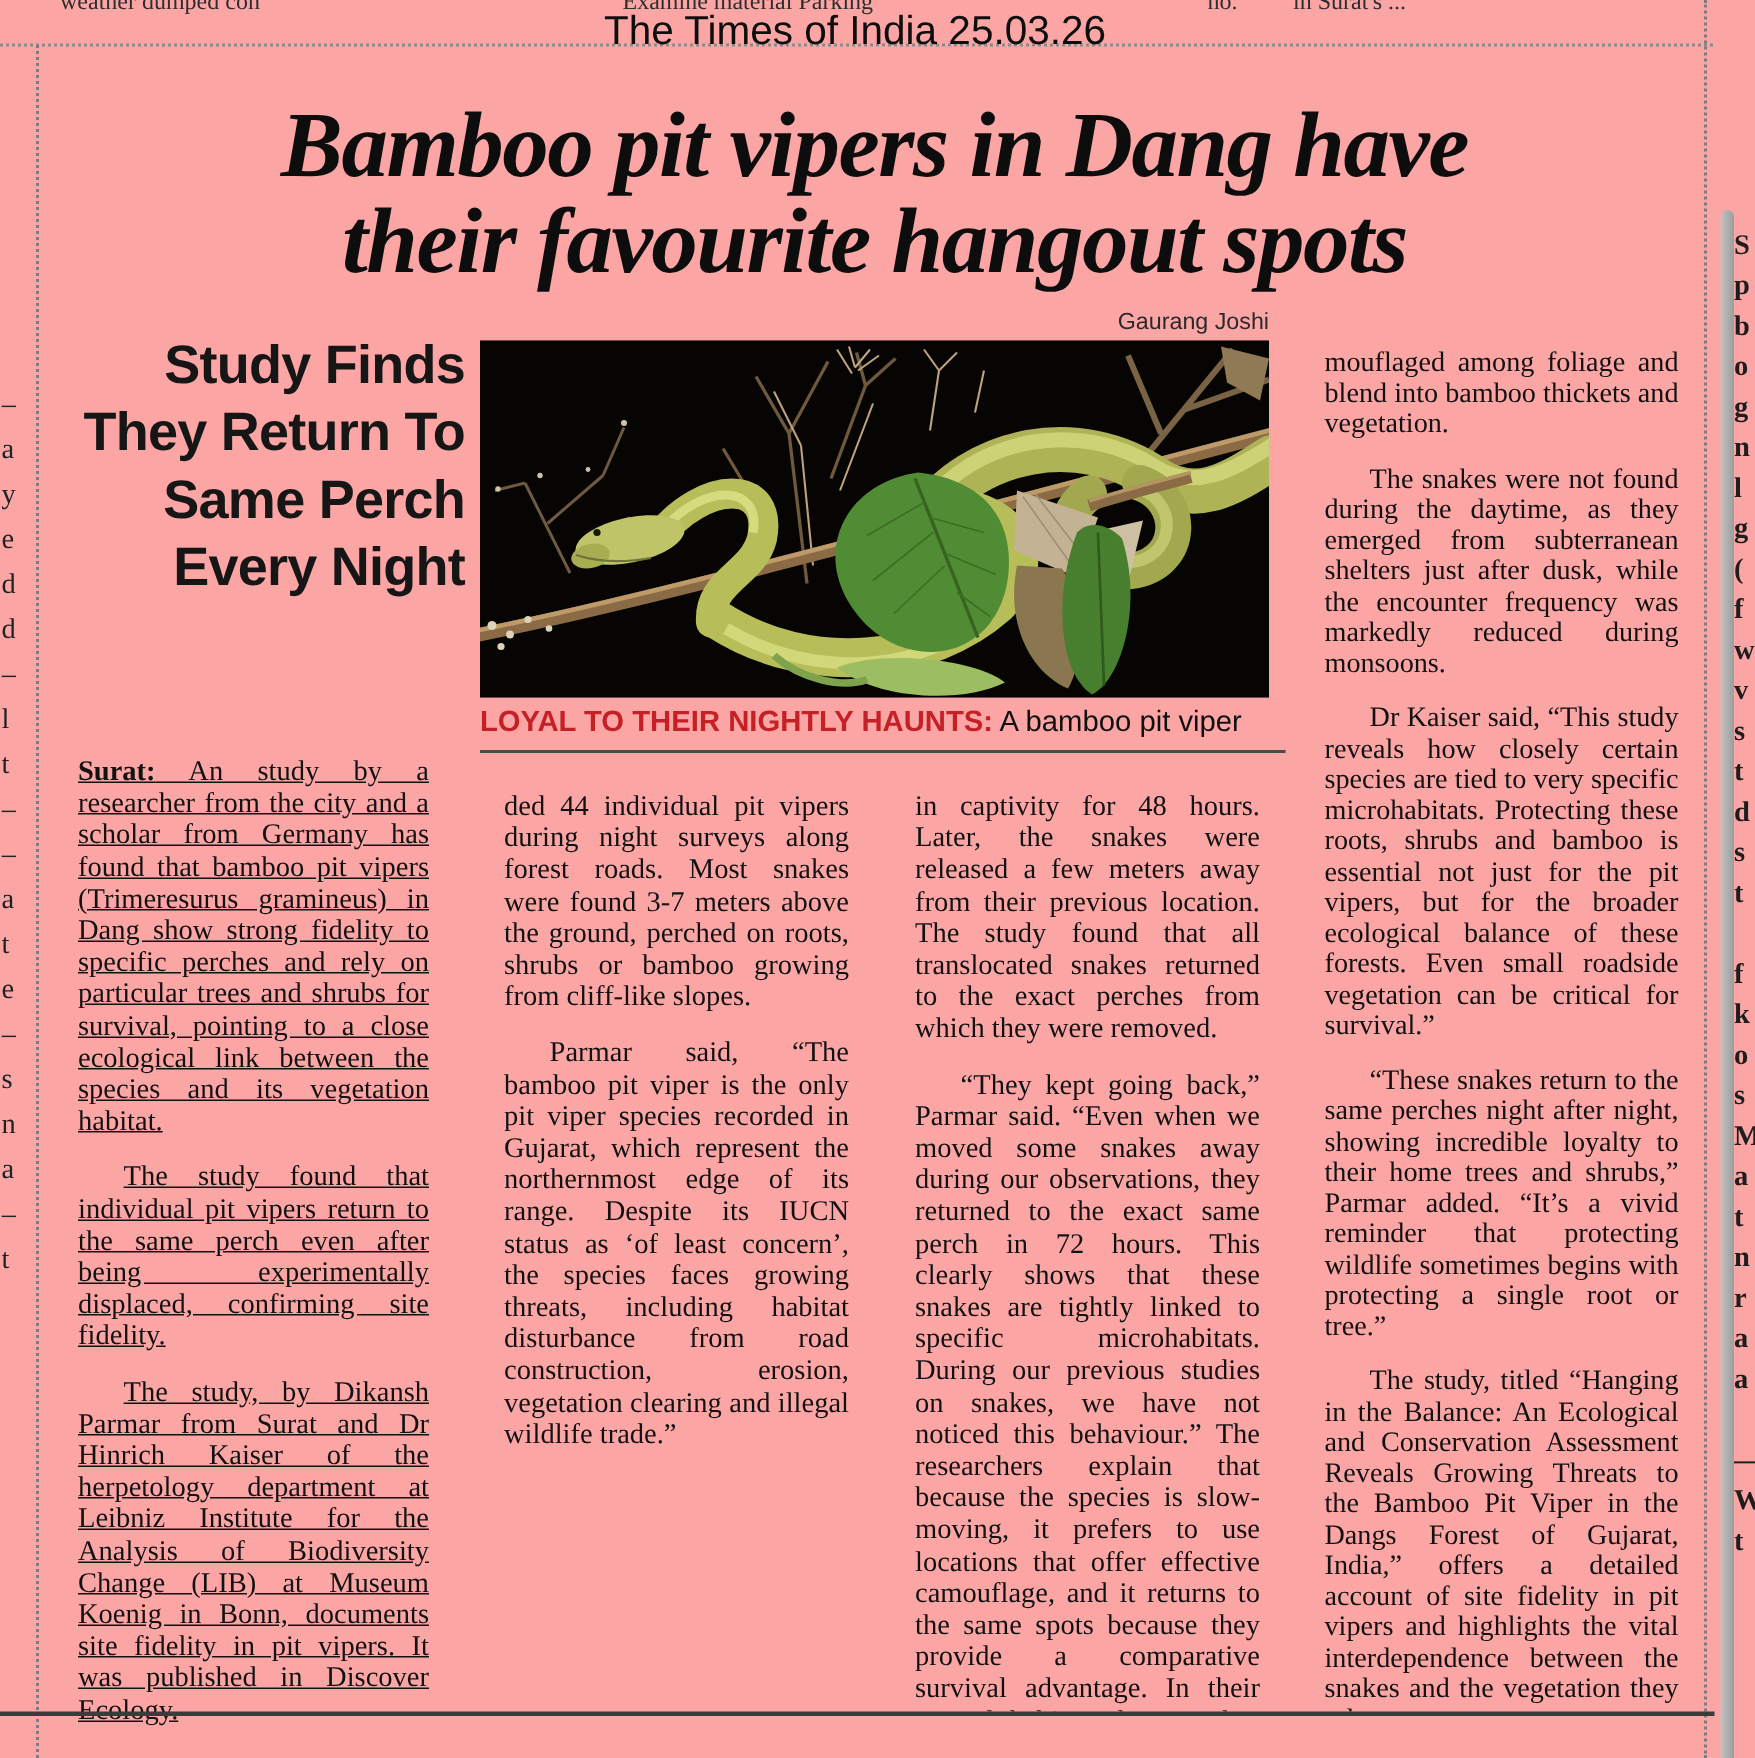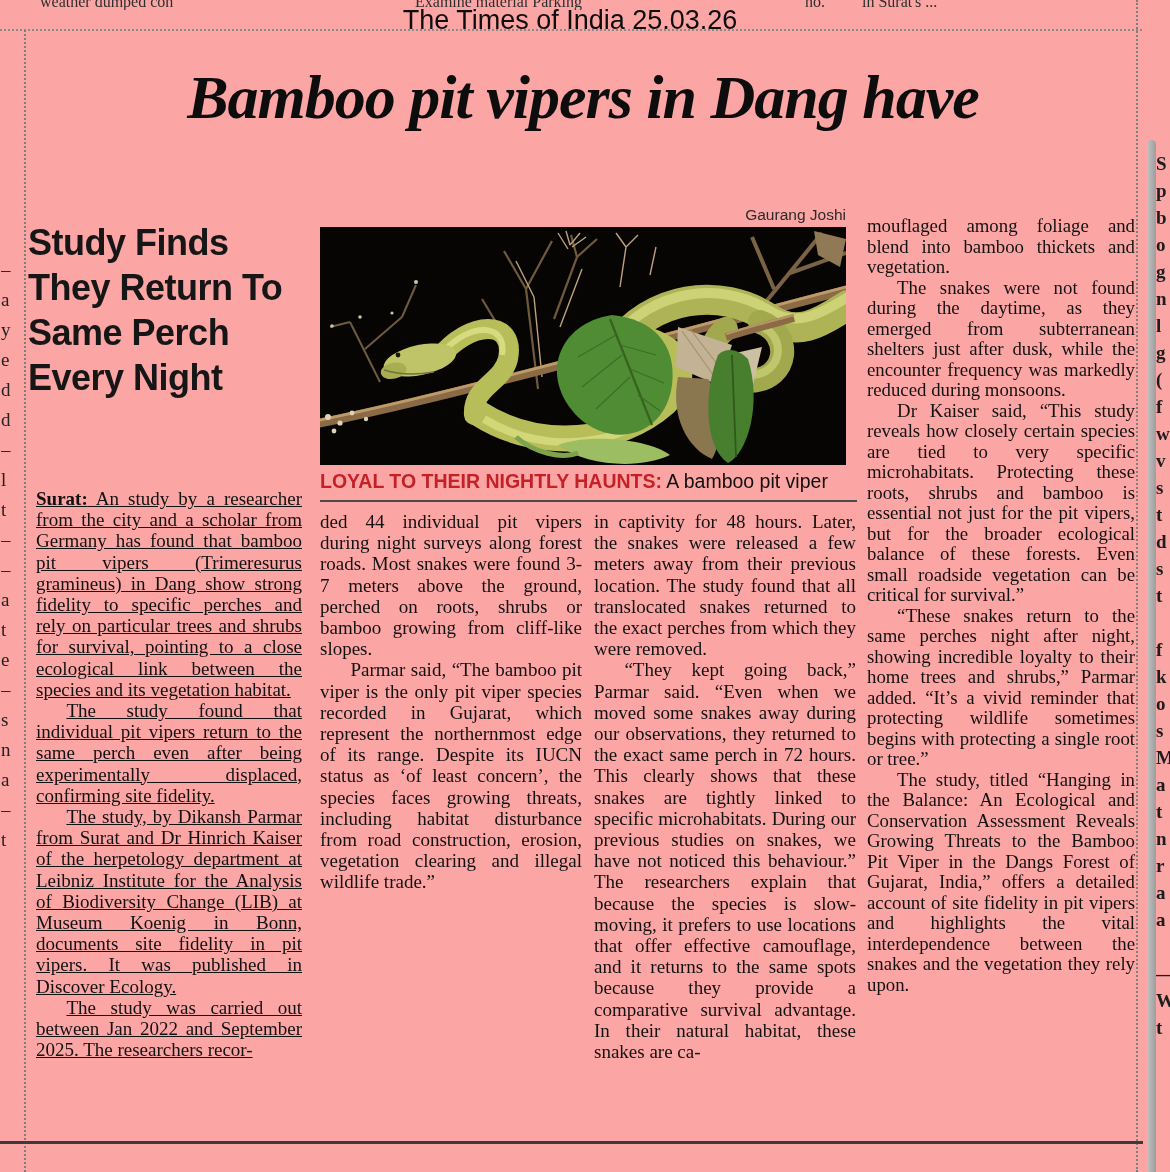--- a/index.html
+++ b/index.html
@@ -23,40 +23,40 @@
   .edge-col-left{left:1px;top:255px;width:13px;height:880px;overflow:hidden;
                  font-size:19px;line-height:30px;white-space:pre-line;color:#222;}
   .bottom-rule{top:1141px;left:0;width:1143px;height:3px;background:#3b3b3b;}
 
   
   .headline{left:30px;width:1106px;text-align:center;font-style:italic;font-weight:bold;
             font-size:62px;letter-spacing:-1px;color:#0d0d0d;line-height:74px;}
   .hl1{top:48px;margin-top:12px;} .hl2{top:124px;}
 
   
-  .deck{left:28px;top:220px;width:282px;text-align:left;
+  .deck{left:28px;top:220px;width:282px;text-align:right;
         font-family:"Liberation Sans","DejaVu Sans",sans-serif;font-weight:bold;
         font-size:36px;line-height:45px;letter-spacing:-0.5px;color:#161616;white-space:pre-line;}
   .byline-name{left:28px;top:404px;width:282px;text-align:center;
         font-family:"Liberation Sans","DejaVu Sans",sans-serif;font-weight:bold;font-size:20px;color:#111;}
   .byline-handle{left:28px;top:428px;width:282px;text-align:center;
         font-family:"Liberation Sans","DejaVu Sans",sans-serif;font-size:19px;color:#1c1c1c;}
 
   
   .credit{left:320px;top:206px;width:526px;text-align:right;
           font-family:"Liberation Sans","DejaVu Sans",sans-serif;font-size:15.5px;color:#2a2a2a;}
   .photo{left:320px;top:227px;width:526px;height:238px;background:#070503;overflow:hidden;}
   .caption{left:320px;top:470px;width:537px;font-family:"Liberation Sans","DejaVu Sans",sans-serif;
            font-size:19.5px;color:#101010;white-space:nowrap;}
   .caption .red{font-weight:bold;}
   .caption-rule{left:320px;top:500px;width:537px;height:2px;background:#4a4a4a;}
 
   
   .bodycol{font-size:19px;line-height:21.2px;text-align:justify;color:#121212;overflow:hidden;}
-  .bodycol p{margin:0;}
+  .bodycol p{margin:16px;}
   .bodycol p.ind{text-indent:1.6em;}
   .col1{left:36px;top:488px;width:266px;height:666px;text-decoration:underline;}
   .col2{left:320px;top:511px;width:262px;height:630px;}
   .col3{left:594px;top:511px;width:262px;height:630px;}
   .col4{left:867px;top:216px;width:268px;height:925px;font-size:18.8px;line-height:20.5px;}
   .lead{font-weight:bold;}
 </style>
 </head>
 <body>
 
@@ -123,20 +123,21 @@
 t
 e
 –
 s
 n
 a
 –
 t</div>
 
   <div class="abs headline hl1">Bamboo pit vipers in Dang have</div>
+  <div class="abs headline hl2">their favourite hangout spots</div>
 
   <div class="abs deck">Study Finds
 They Return To
 Same Perch
 Every Night</div>
 
   <div class="abs credit">Gaurang Joshi</div>
   <div class="abs photo">
     <svg width="526" height="238" viewBox="0 0 526 238">
       <rect x="0" y="0" width="526" height="238" fill="#070503"></rect>

